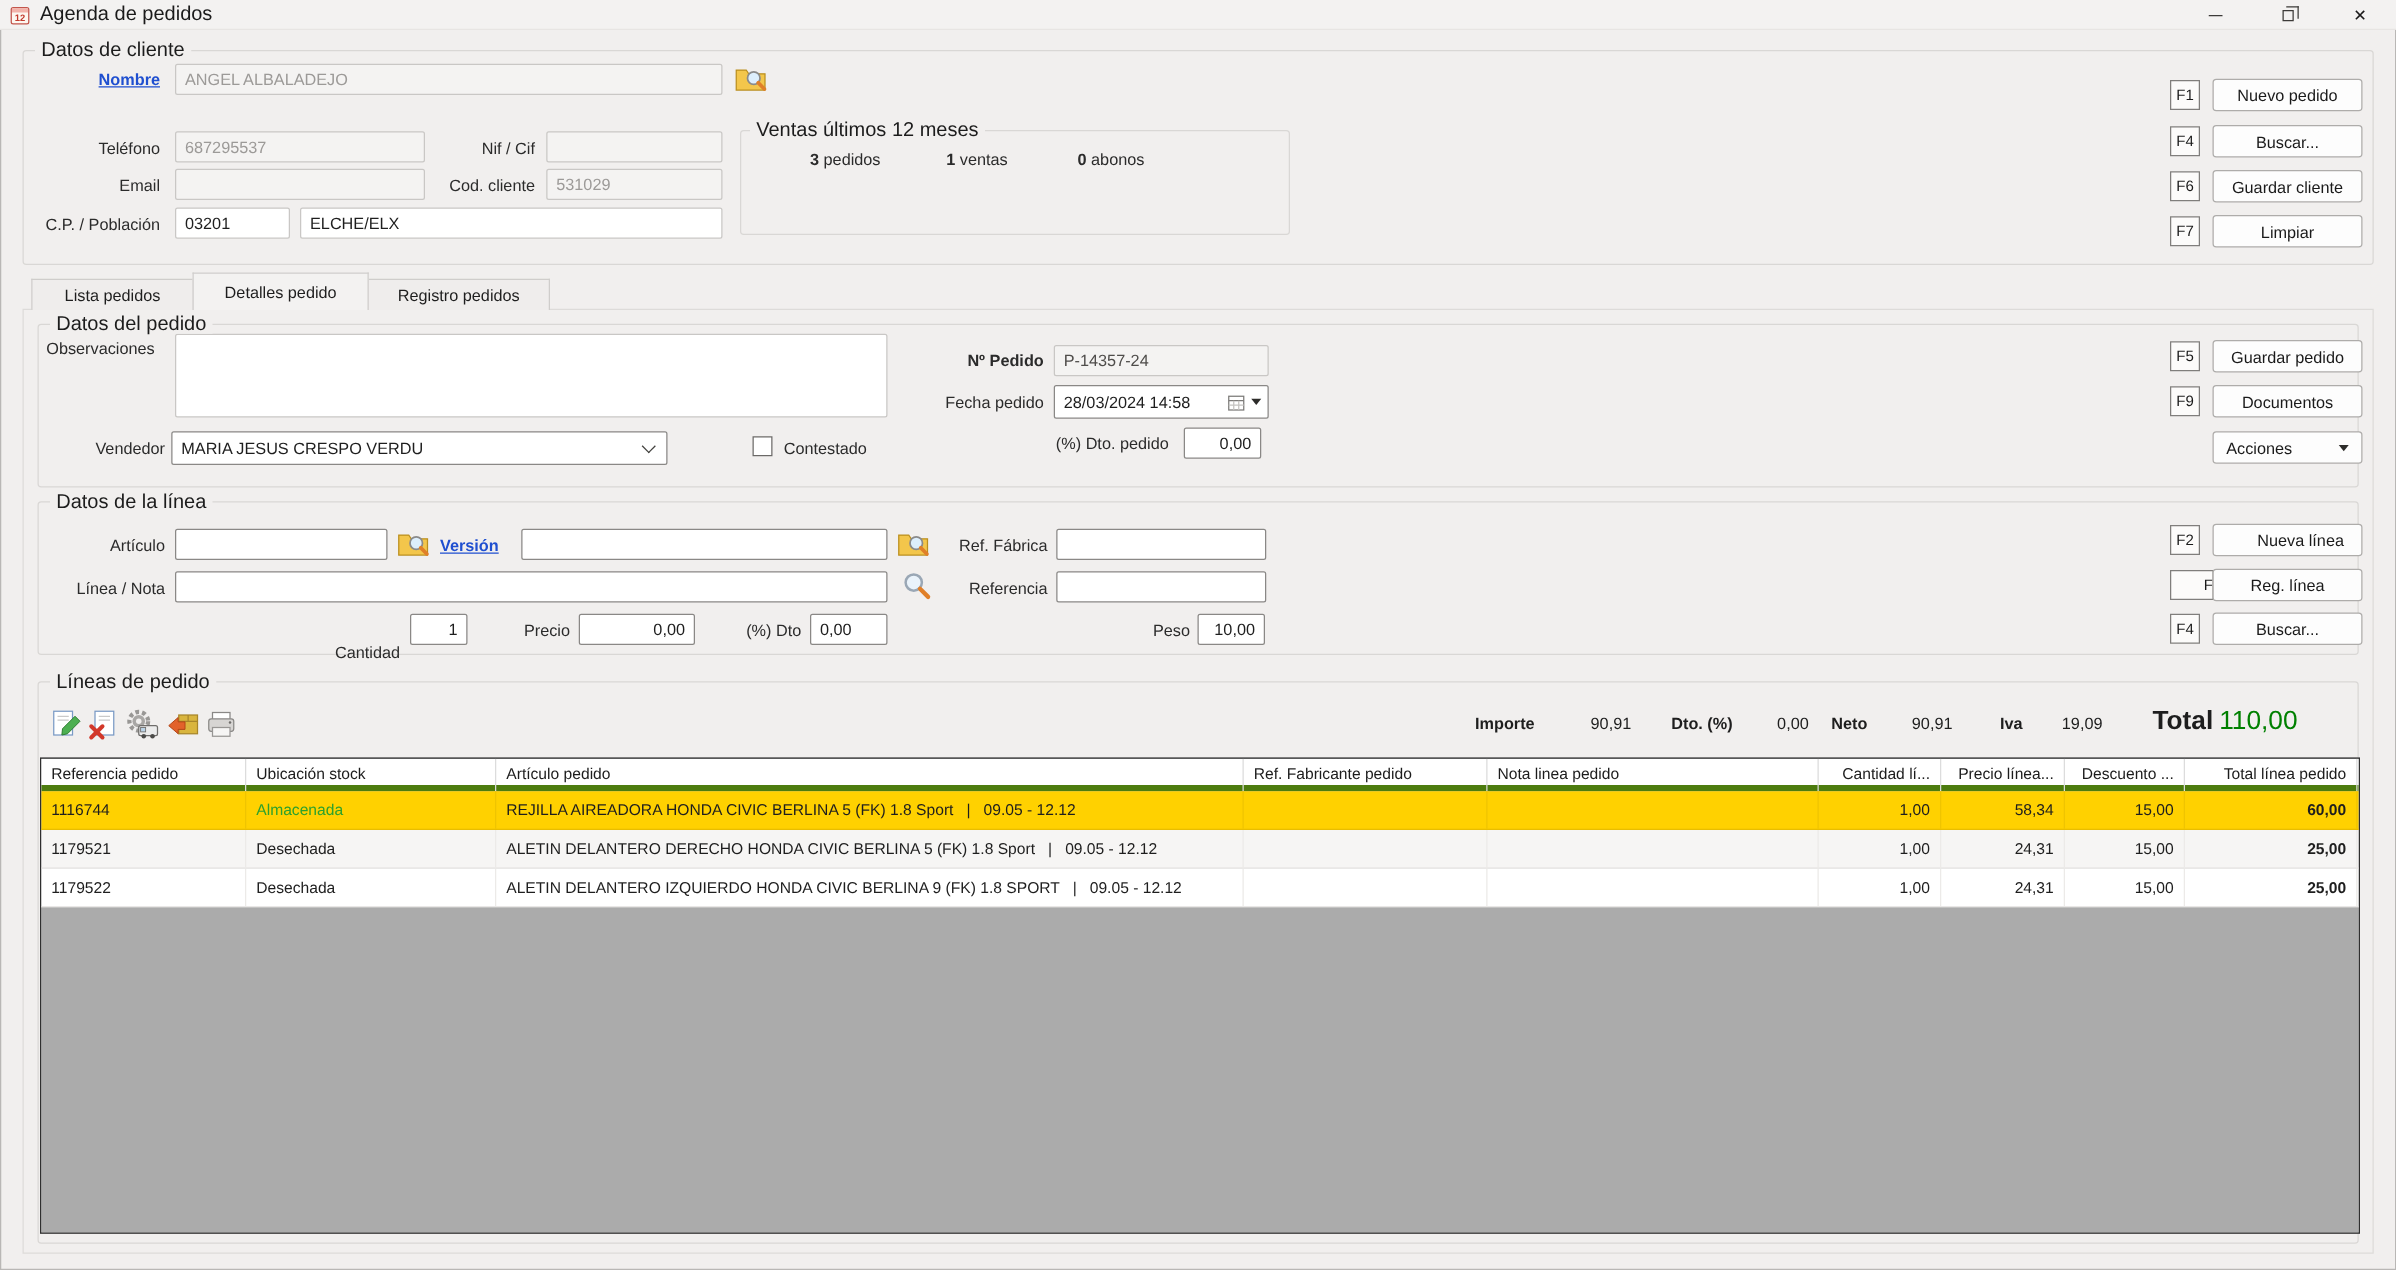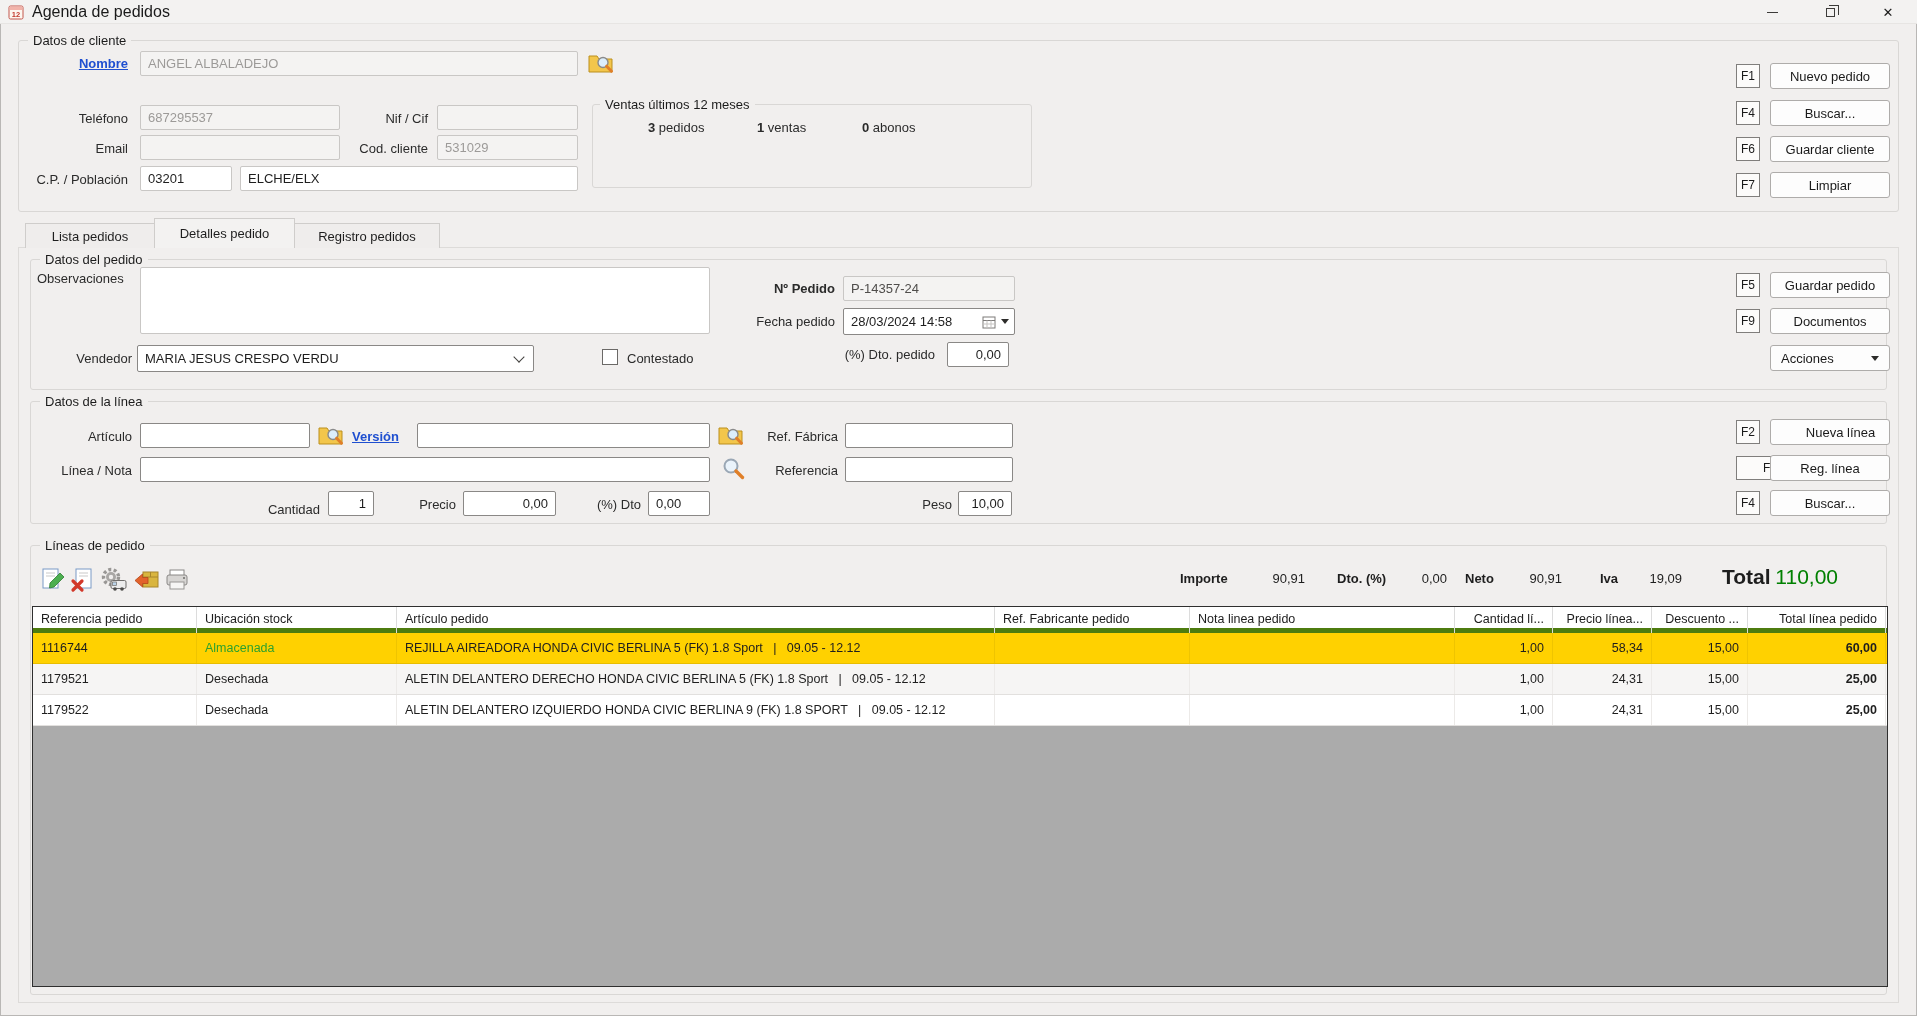--- a/index.html
+++ b/index.html
@@ -13,21 +13,21 @@
   .title-text { margin-left:8px; font-size:16px; color:#1a1a1a; }
   .wincontrols { position:absolute; right:0; top:0; height:24px; display:flex; }
   .winbtn { width:58px; height:24px; display:flex; align-items:center; justify-content:center; cursor:default; }
   .min-glyph { width:11px; height:1px; background:#3c3b39; display:block; }
   .restore-glyph { position:relative; width:9px; height:9px; border:1px solid #3c3b39; background:#f3f2f1; }
   .restore-glyph::before { content:""; position:absolute; left:2px; top:-4px; width:9px; height:9px; border:1px solid #3c3b39; border-left:none; border-bottom:none; }
   .close-glyph { font-size:13px; color:#1a1a1a; line-height:1; }
 
   
   .gb { position:absolute; border:1px solid #d9d7d5; border-radius:3px; }
-  .gb-t { position:absolute; height:15px; line-height:15px; background:#f1efee; padding:0 5px; font-size:13px; color:#1c1c1c; white-space:nowrap; z-index:3; }
+  .gb-t { position:absolute; height:15px; line-height:15px; background:#f1efee; padding:0 5px; font-size:16px; color:#1c1c1c; white-space:nowrap; z-index:3; }
   .lbl { position:absolute; text-align:right; color:#2b2b2b; white-space:nowrap; }
   .lbl-l { position:absolute; text-align:left; color:#2b2b2b; white-space:nowrap; }
   .b { font-weight:bold; }
   .link { color:#1f4fd0; font-weight:bold; text-decoration:underline; cursor:pointer; }
   .tb { position:absolute; background:#fff; border:1px solid #8a8886; border-radius:2px; display:flex; align-items:center; padding:0 7px; font-size:13px; color:#1e1e1e; overflow:hidden; white-space:nowrap; }
   .tb.lt { border-color:#c9c7c5; }
   .tb.ro { background:#f4f3f2; color:#9c9a98; border-color:#c9c7c5; }
   .tb.num { justify-content:flex-end; }
   .btn { position:absolute; width:120px; height:26px; background:#fdfdfd; border:1px solid #aeacaa; border-radius:3px; display:flex; align-items:center; justify-content:center; font-size:13px; color:#1a1a1a; cursor:pointer; }
   .fkey { position:absolute; width:24px; height:24px; background:#fcfbfa; border:1px solid #807e7c; display:flex; align-items:center; justify-content:center; font-size:12px; color:#1a1a1a; }
@@ -208,21 +208,21 @@
   <div class="tb" style="left:140px;top:457px;width:570px;height:25px;"></div>
   <span class="icon" style="left:720px;top:455px;width:26px;height:26px;">
     <svg width="24" height="24" viewBox="0 0 24 24">
         <circle cx="10" cy="10" r="6.5" fill="#eaf3fb" stroke="#9aa7b5" stroke-width="2"></circle>
         <line x1="15" y1="15" x2="21.5" y2="21.5" stroke="#e07f28" stroke-width="3.4" stroke-linecap="round"></line>
       </svg>
   </span>
   <span class="lbl" style="left:748px;top:463px;width:90px;">Referencia</span>
   <div class="tb" style="left:845px;top:457px;width:168px;height:25px;"></div>
 
-  <span class="lbl" style="left:258px;top:502px;width:62px;">Cantidad</span>
+  <span class="lbl" style="left:258px;top:514px;width:62px;">Cantidad</span>
   <div class="tb num" style="left:328px;top:491px;width:46px;height:25px;">1</div>
   <span class="lbl" style="left:408px;top:497px;width:48px;">Precio</span>
   <div class="tb num" style="left:463px;top:491px;width:93px;height:25px;">0,00</div>
   <span class="lbl" style="left:585px;top:497px;width:56px;">(%) Dto</span>
   <div class="tb" style="left:648px;top:491px;width:62px;height:25px;">0,00</div>
   <span class="lbl" style="left:900px;top:497px;width:52px;">Peso</span>
   <div class="tb num" style="left:958px;top:491px;width:54px;height:25px;">10,00</div>
 
   <span class="fkey" style="left:1736px;top:420px;">F2</span>
   <div class="btn" style="left:1770px;top:419px;padding-left:21px;">Nueva línea</div>

